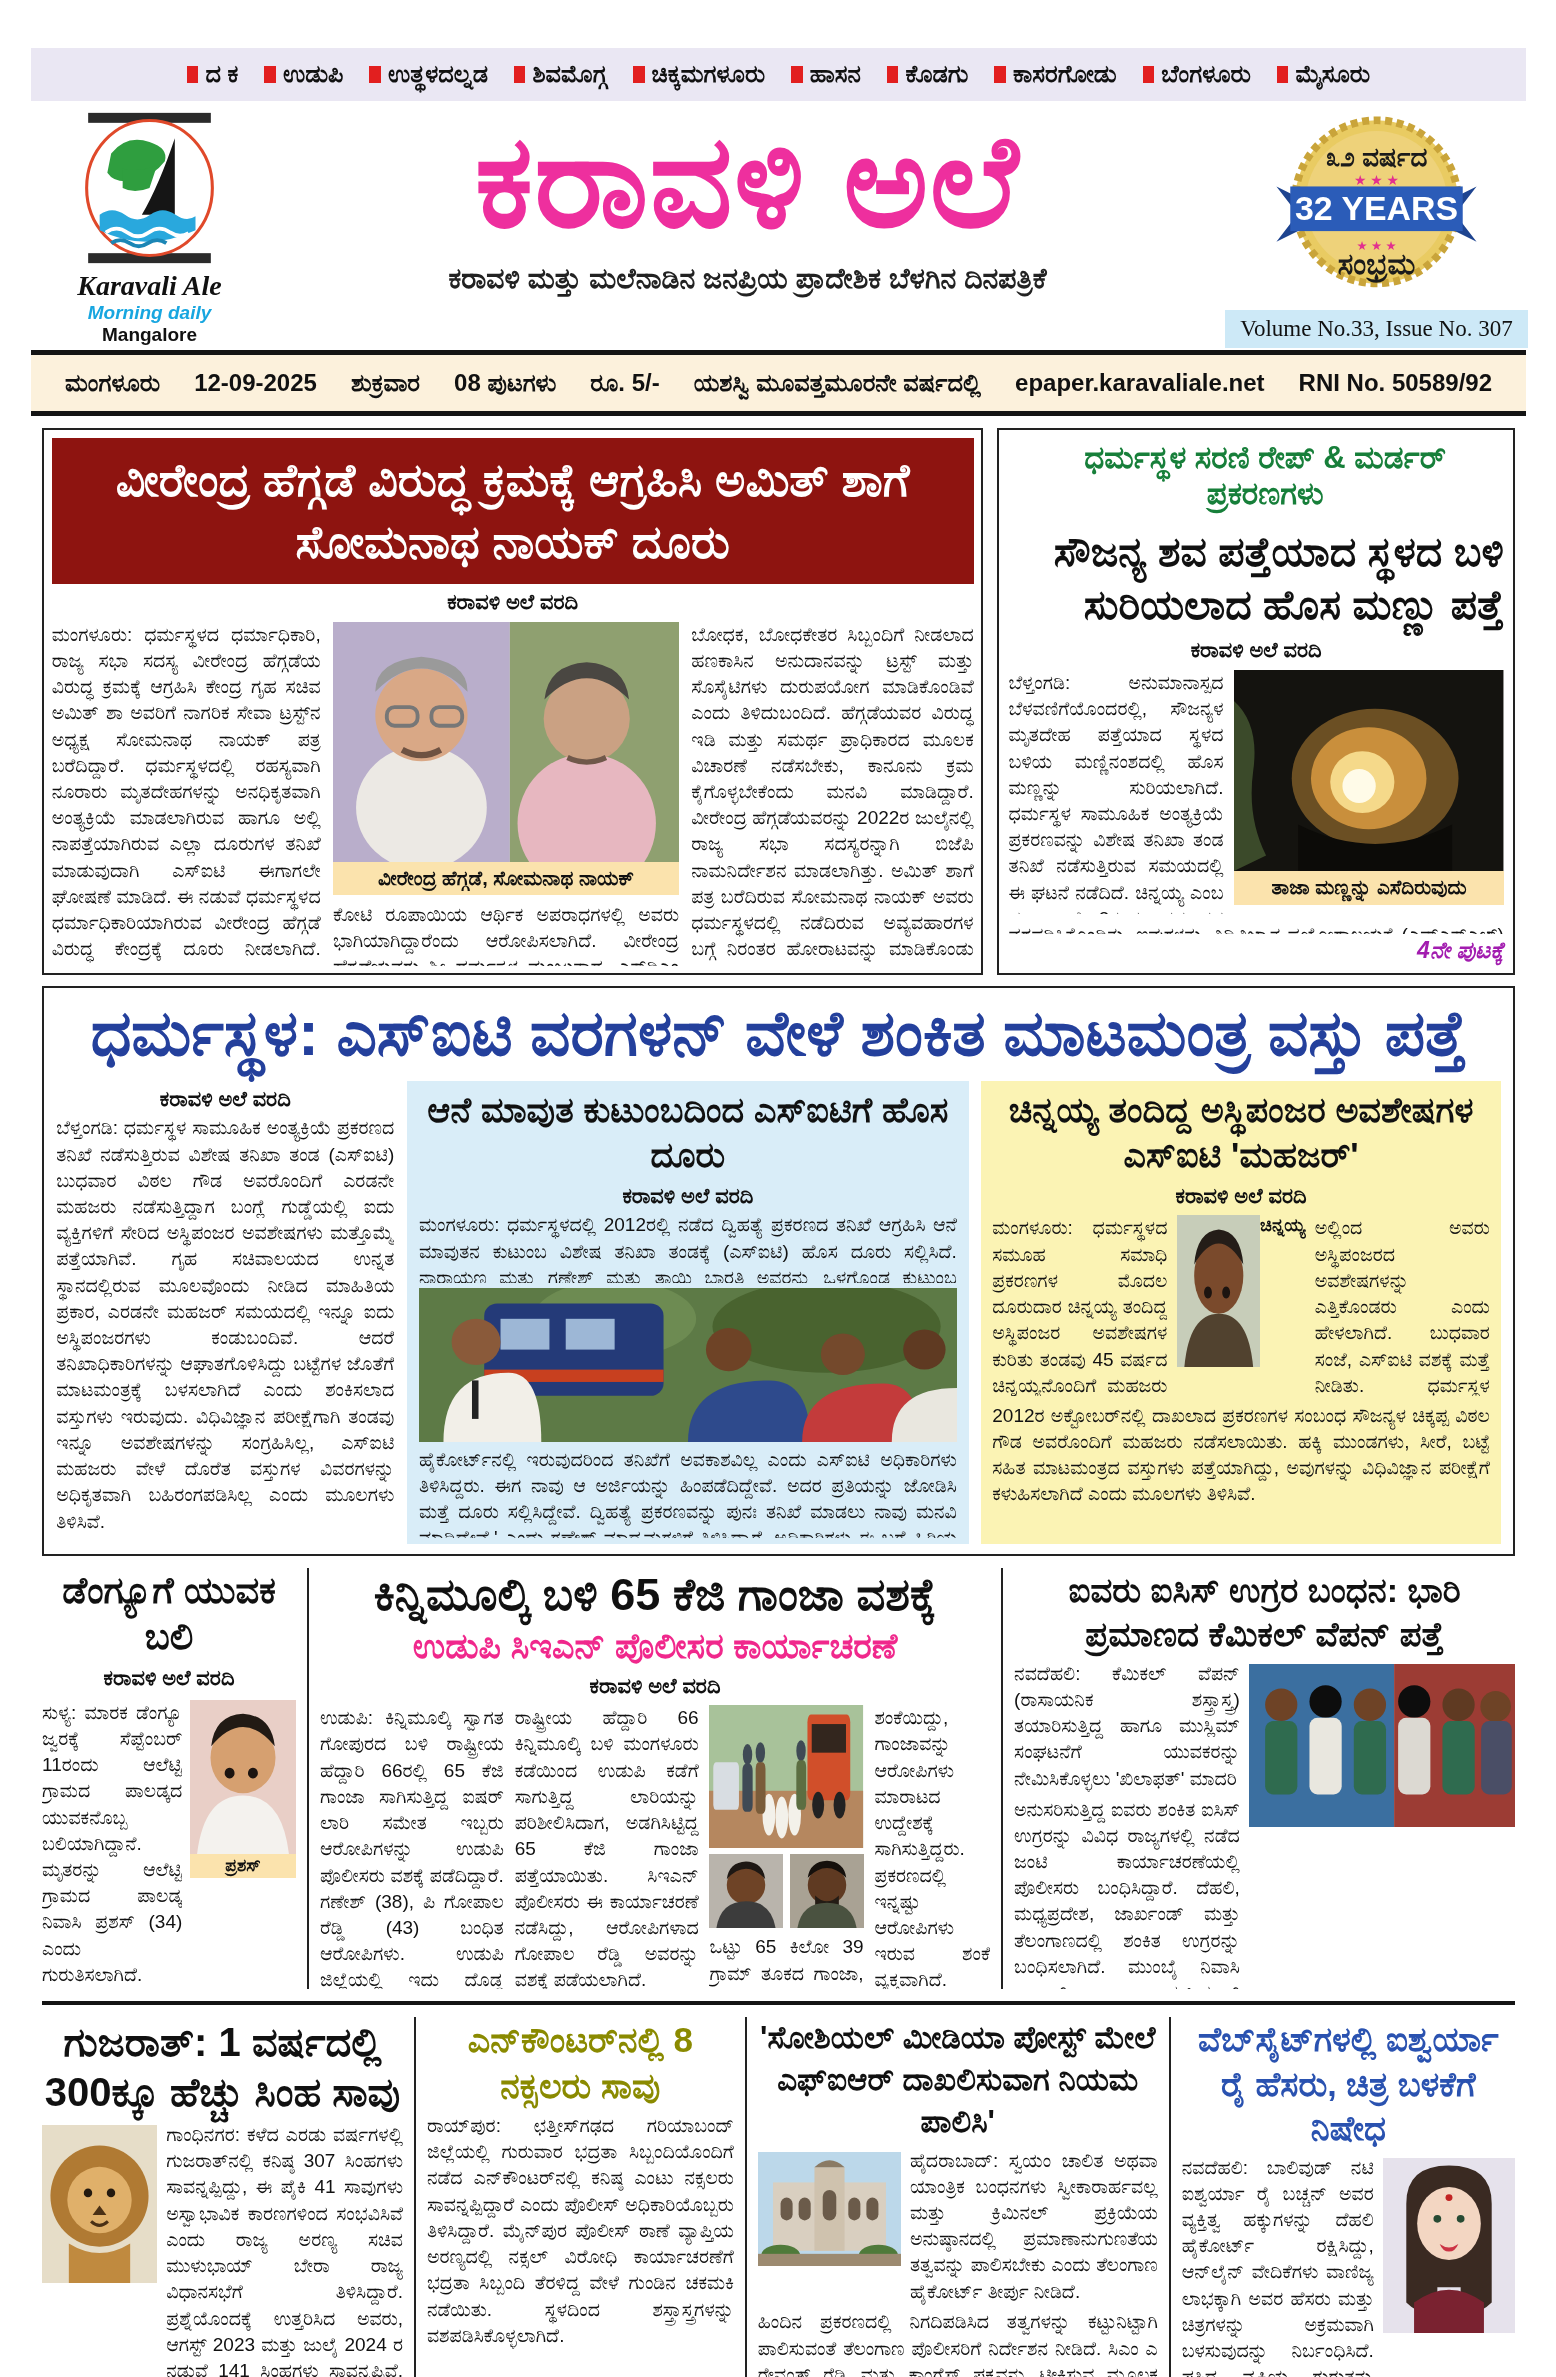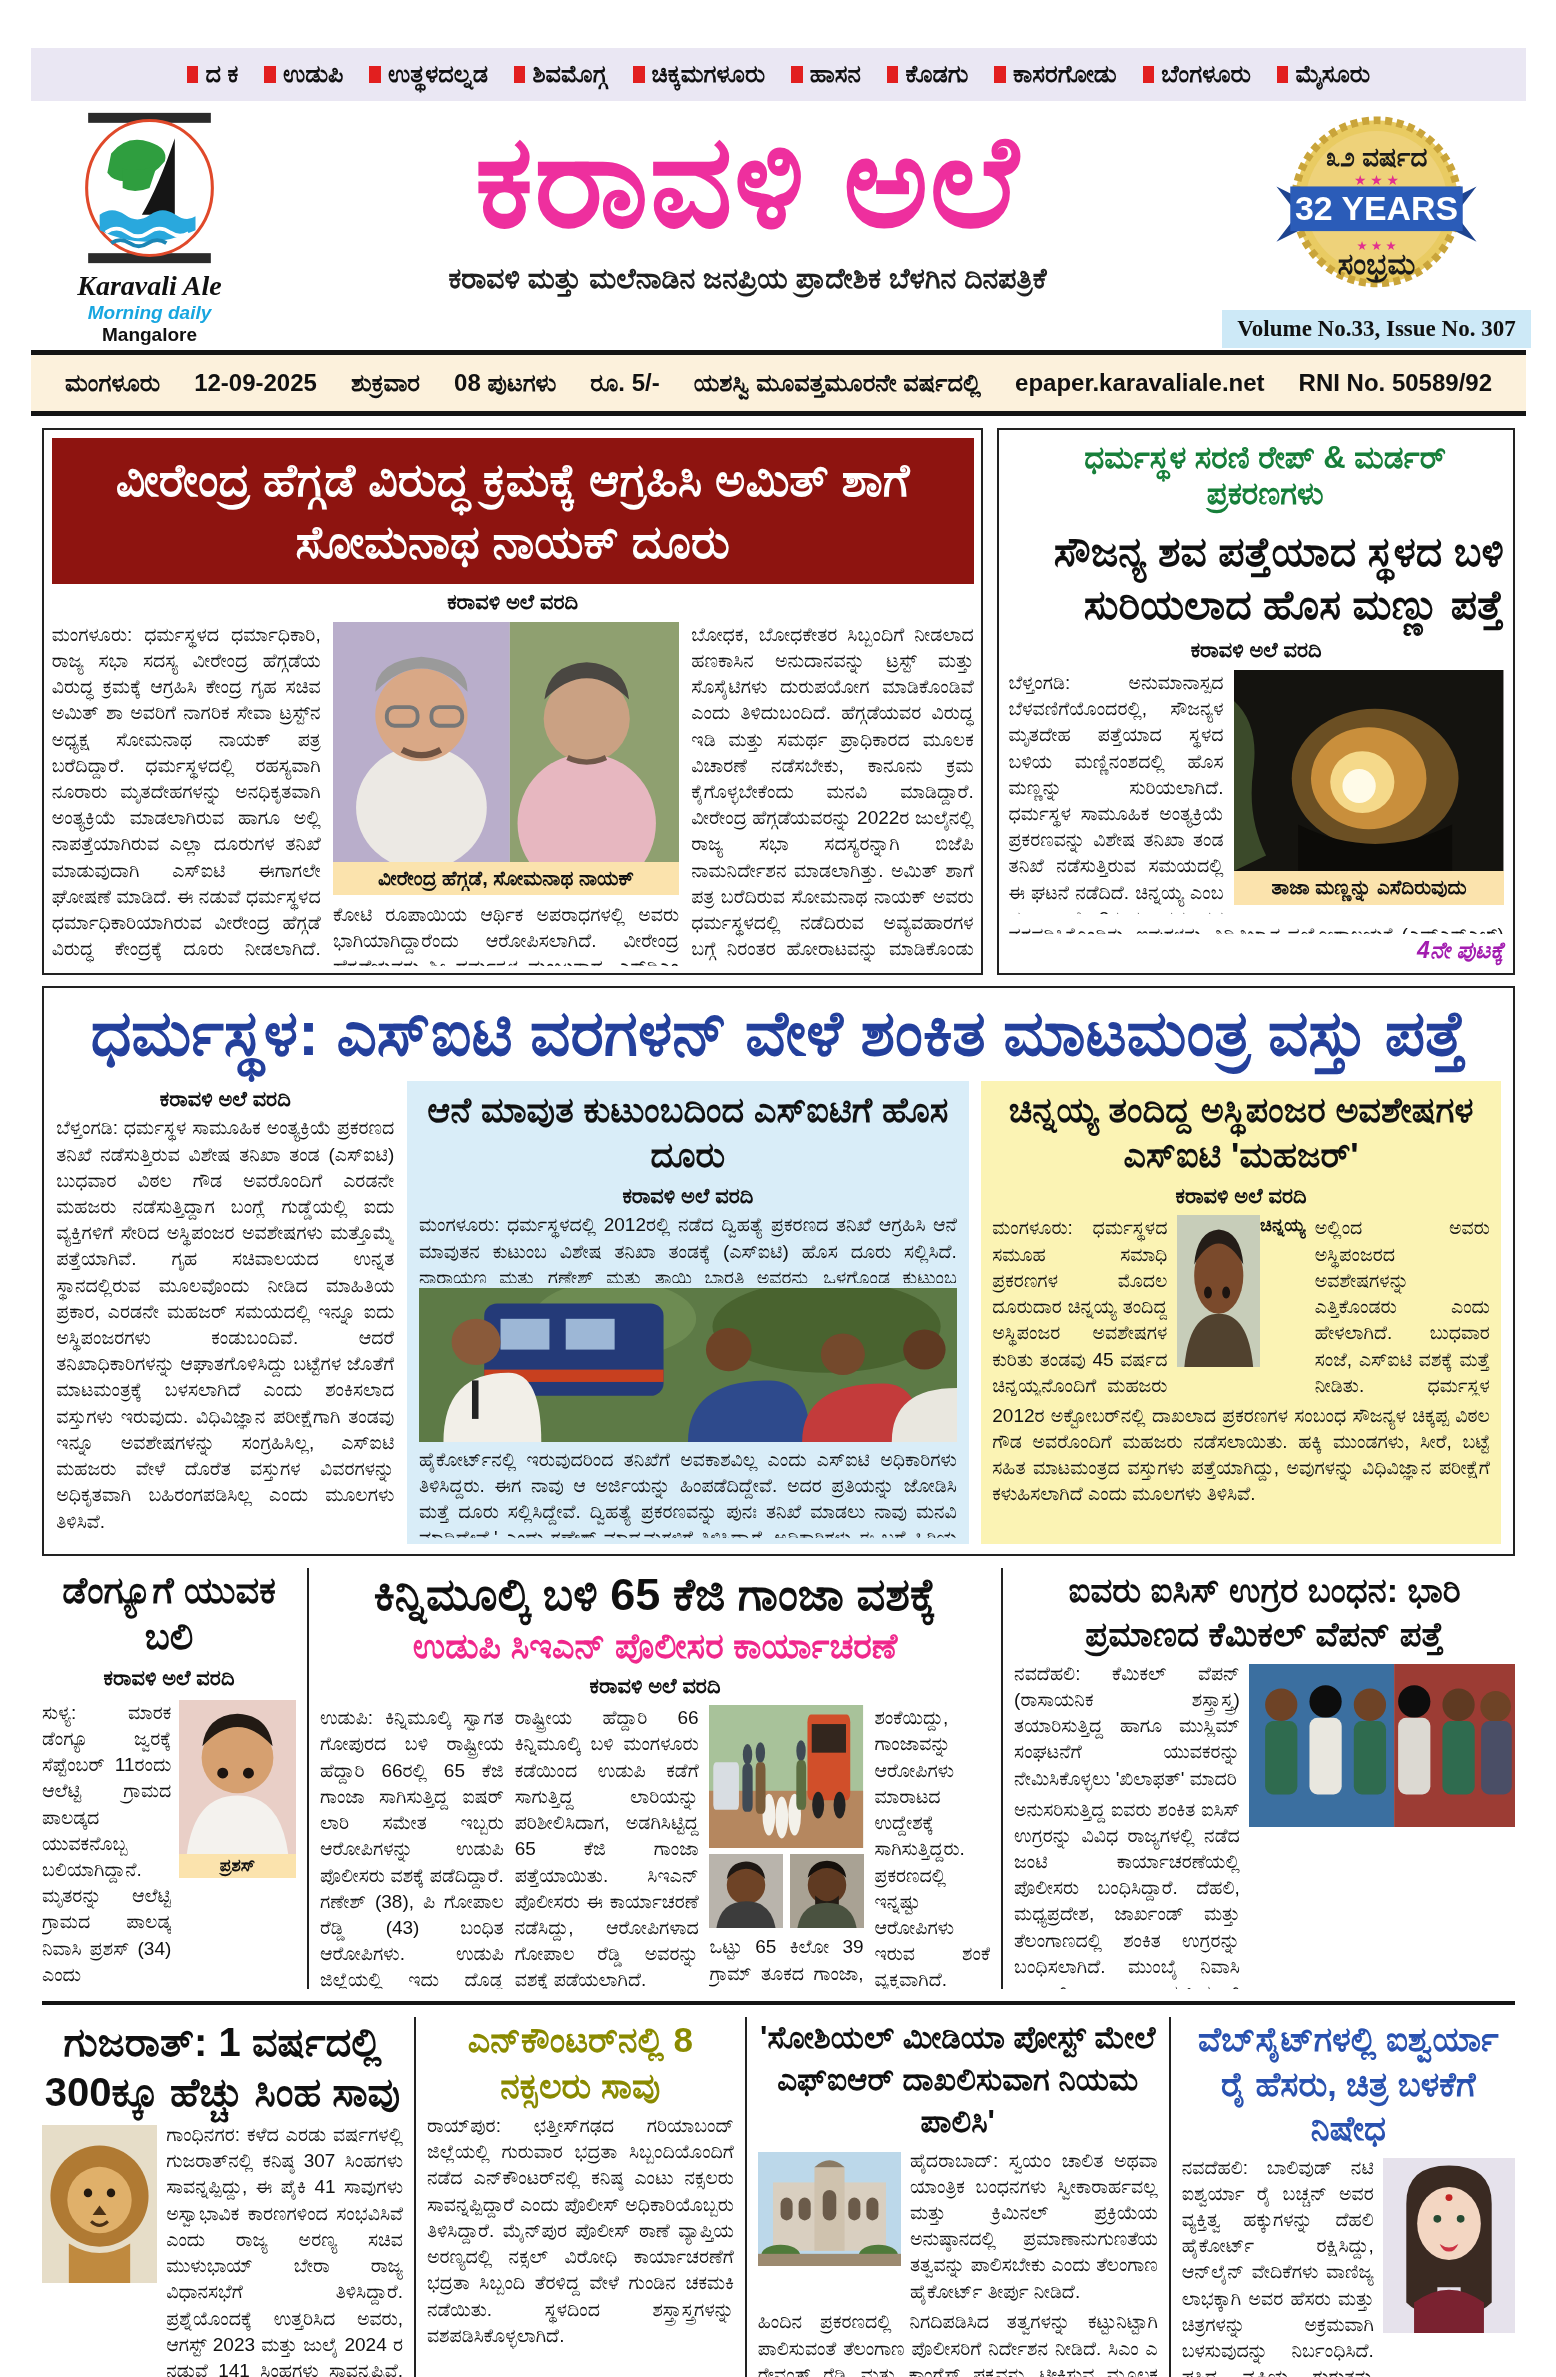--- a/index.html
+++ b/index.html
@@ -13,21 +13,21 @@
   
   .masthead{display:flex;align-items:flex-start;padding:10.8px 42px 0;height:231px;position:relative;}
   .logoblock{width:215px;text-align:center;}
   .logo-name{font-family:"Liberation Serif","DejaVu Serif",serif;font-style:italic;font-size:28px;font-weight:bold;margin-top:1.5px;}
   .logo-tag{color:#18a6e0;font-style:italic;font-weight:bold;font-size:19px;}
   .logo-city{font-size:19px;font-weight:bold;}
   .titlewrap{flex:1;text-align:center;padding-top:3.1px;}
   .title{color:#ee2f9e;font-weight:bold;font-size:129px;line-height:1.05;letter-spacing:1.5px;}
   .subtitle{font-size:28.4px;font-weight:bold;color:#222;margin-top:12.3px;}
   .badgecol{width:277px;display:flex;flex-direction:column;align-items:center;}
-  .volume{margin-top:4.6px;background:#cde9f7;padding:6.1px 15.4px;font-size:23px;font-weight:bold;
+  .volume{margin-top:4.6px;background:#cde9f7;padding:6.1px 15.4px;font-size:23px;font-weight:normal;
           font-family:"Liberation Serif","DejaVu Serif",serif;white-space:nowrap;}
   
   .dateline{margin:7.7px 31px 0;border-top:5.4px solid #141414;border-bottom:5.4px solid #141414;background:#fcf1dc;
             display:flex;justify-content:center;align-items:center;gap:34px;padding:14px 0;
             font-weight:bold;font-size:24px;white-space:nowrap;}
   
   .byline{text-align:center;font-weight:bold;font-size:21px;margin:6.1px 0 4.6px;}
   .jtext{font-size:19px;line-height:1.38;text-align:justify;overflow:hidden;}
   .caption{background:#fbe3ad;text-align:center;font-weight:bold;font-size:20px;padding:5.4px 3.1px;}
   .vdiv{width:2.3px;background:#222;margin:0 10.8px;}
@@ -63,21 +63,21 @@
   .sr-row{display:flex;gap:9.2px;margin-top:3.1px;height:181px;overflow:hidden;}
   .sr-c{flex:1;}
   .sr-photo{flex:0 0 129px;display:flex;flex-direction:row;}
   .sr-photo .img{height:152px;}
   .plabel{text-align:center;font-weight:bold;font-size:17.7px;}
   .sr-foot{flex:1;margin-top:6.1px;overflow:hidden;}
   
   .row3{display:flex;margin:12.3px 42px 0;height:421px;}
   .dengue{flex:0 0 254px;display:flex;flex-direction:column;}
   .d-head{text-align:center;font-weight:bold;font-size:37px;line-height:1.25;}
-  .d-photo{float:right;width:117px;margin:0 0 4.6px 7.7px;}
+  .d-photo{float:right;width:106px;margin:0 0 4.6px 7.7px;}
   .d-photo .img{height:154px;}
   .nametag{background:#fbe3ad;text-align:center;font-weight:bold;font-size:17px;padding:2.3px;}
   .ganja{flex:0 0 661px;display:flex;flex-direction:column;}
   .g-head{text-align:center;font-weight:bold;font-size:45px;line-height:1.2;}
   .g-sub{color:#f0288c;text-align:center;font-weight:bold;font-size:35px;margin-top:4.6px;}
   .g-body{display:flex;gap:10.8px;flex:1;margin-top:3.1px;overflow:hidden;}
   .g-c{flex:0 0 184px;}
   .g-right{flex:1;display:flex;flex-direction:column;}
   .g-right .img{height:143px;}
   .mugrow{display:flex;gap:6.1px;margin-top:6.1px;height:74px;}

